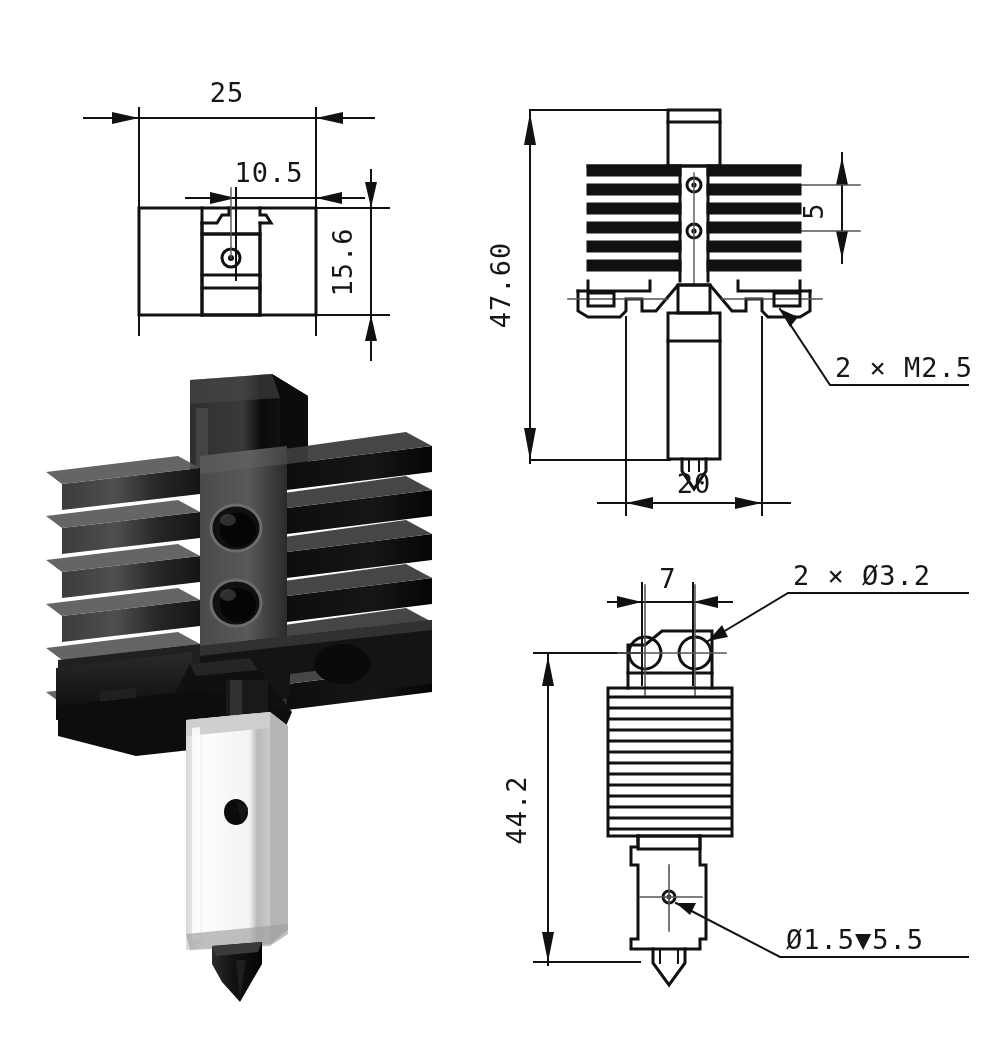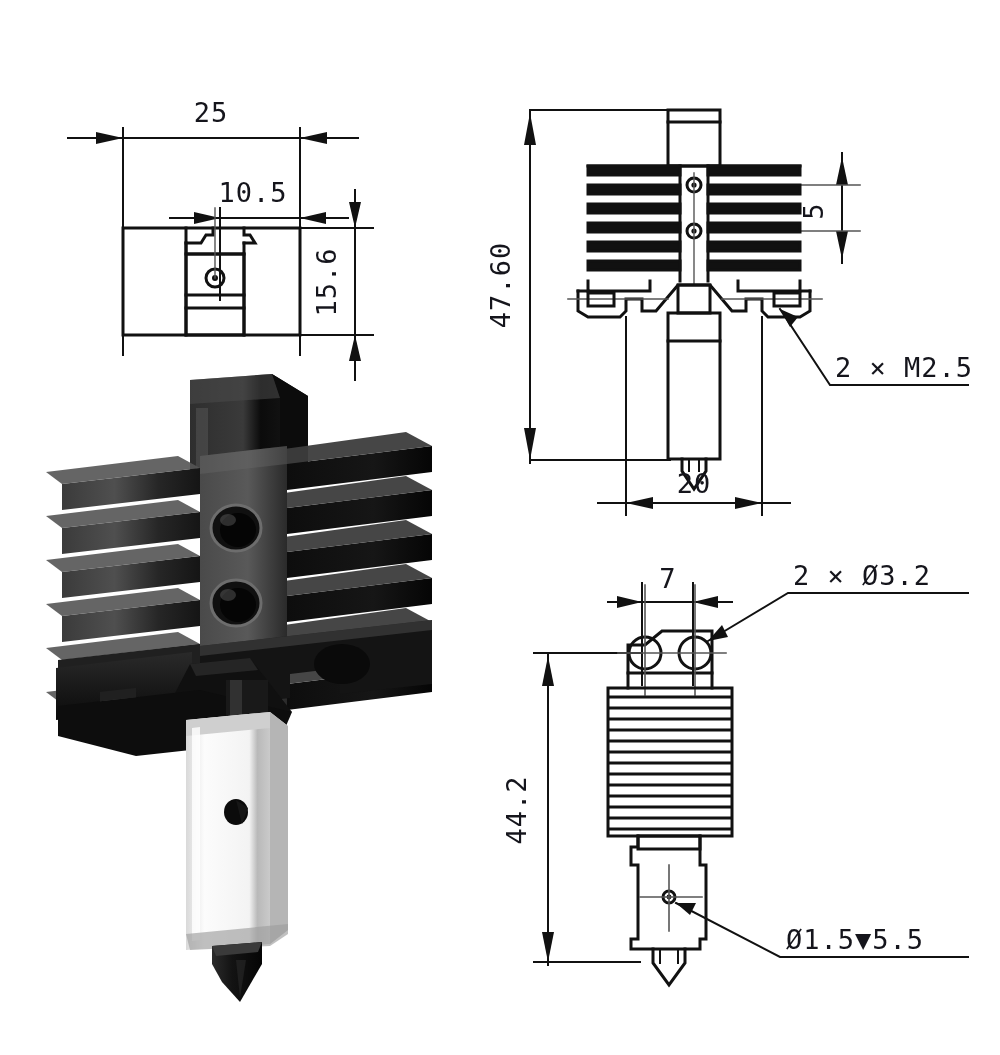--- a/index.html
+++ b/index.html
@@ -17,21 +17,21 @@
     font-size:27px;letter-spacing:1px;fill:#15151c;
   }
   .photo-wrap{position:absolute;left:40px;top:368px;width:420px;height:650px;}
   .photo-wrap svg{width:420px;height:650px;}
 </style>
 </head>
 <body>
 
 <div class="sheet">
 
-  <div class="view" style="left:48px;top:70px;width:400px;height:310px;margin-top:20px;">
+  <div class="view" style="left:64px;top:70px;width:400px;height:310px;">
     <svg width="400" height="310" viewBox="0 0 400 310">
       <g stroke="#111" fill="none" stroke-linecap="square">
 
         <line x1="75" y1="38" x2="75" y2="265" stroke-width="2"></line>
         <line x1="252" y1="38" x2="252" y2="265" stroke-width="2"></line>
         <line x1="172" y1="118" x2="172" y2="210" stroke-width="2"></line>
 
         <line x1="20" y1="48" x2="310" y2="48" stroke-width="2"></line>
         <polygon points="75,48 48,42 48,54" fill="#111" stroke="none"></polygon>
         <polygon points="252,48 279,42 279,54" fill="#111" stroke="none"></polygon>

